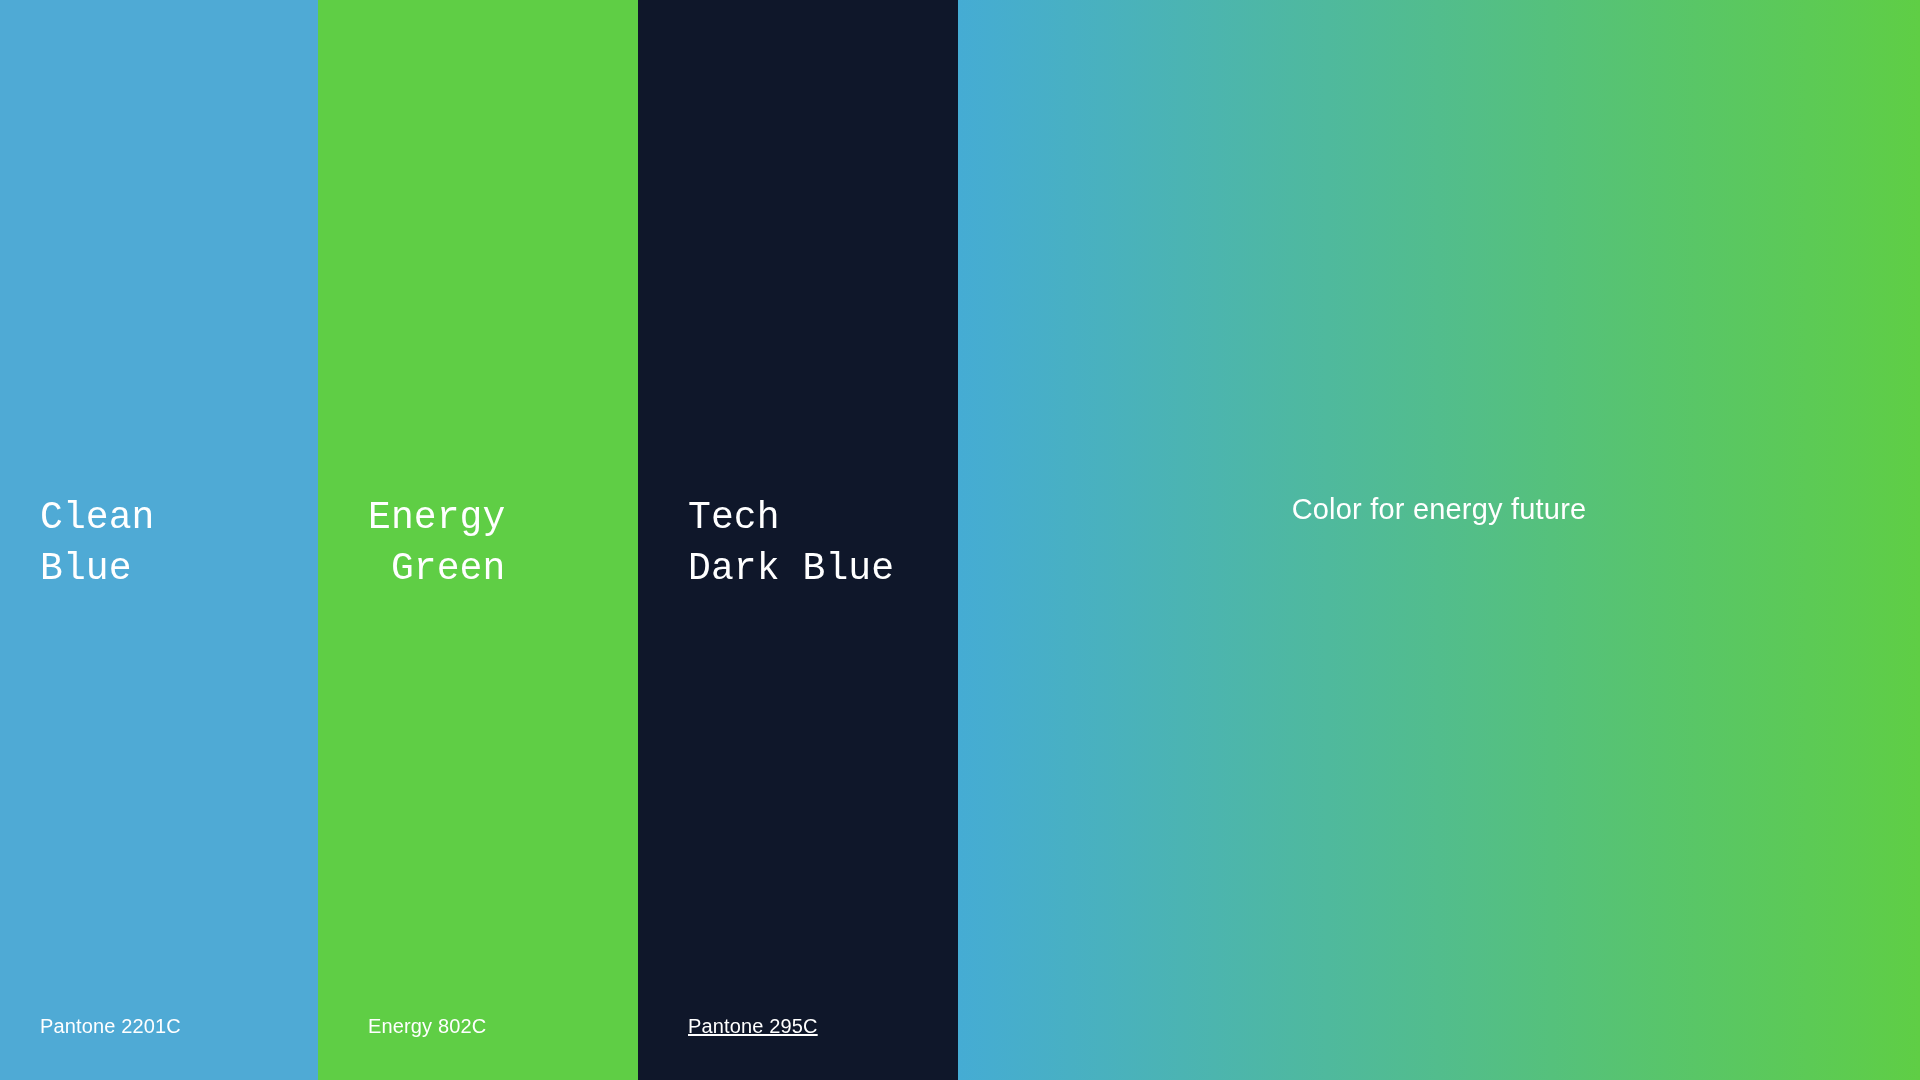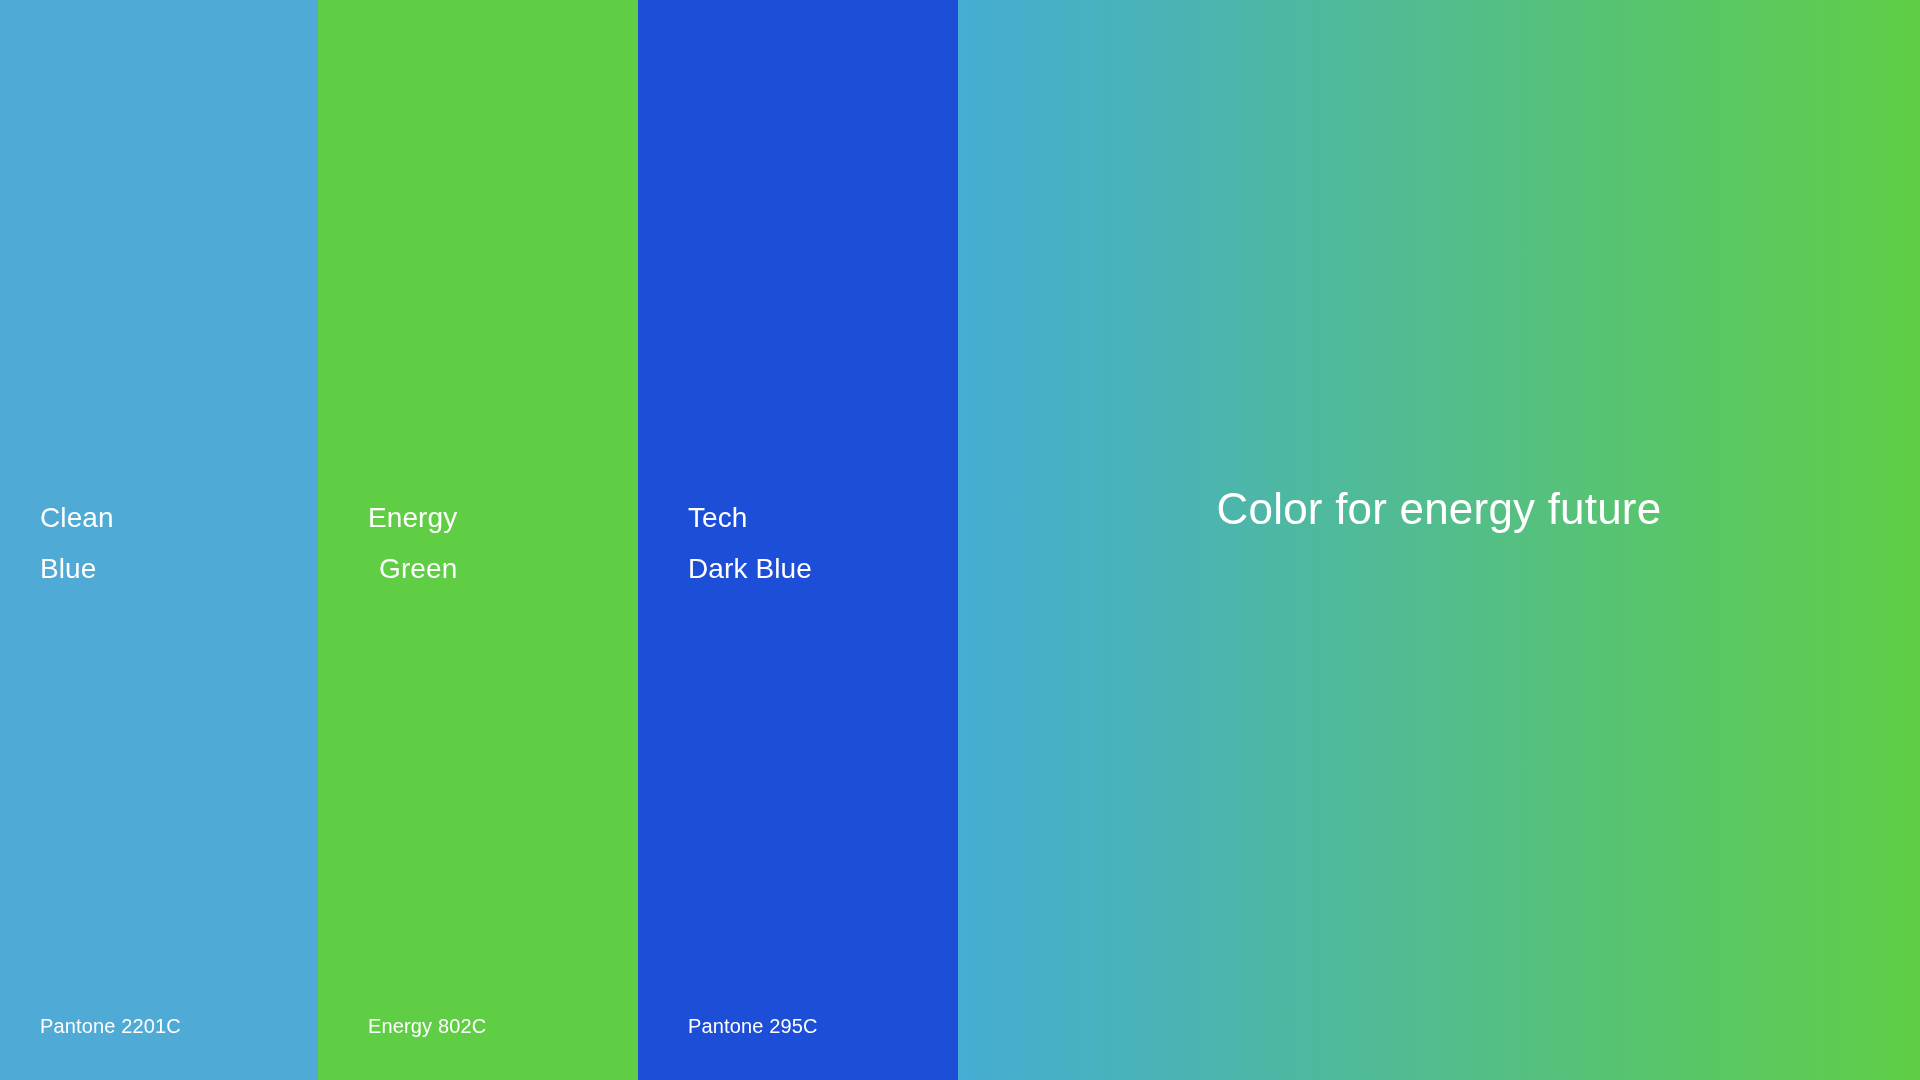--- a/index.html
+++ b/index.html
@@ -32,26 +32,27 @@
   }
 
   .swatch-clean-blue     { width: 318px; }
   .swatch-energy-green   { width: 320px; }
   .swatch-tech-dark-blue { width: 320px; }
 
   .swatch-name {
     position: absolute;
     left: 50px;
     top: 492px;
-    font-size: 28px;
+    font-size: 38px;
     line-height: 51px;
     font-weight: 400;
     letter-spacing: 0.1px;
     color: #ffffff;
     white-space: pre-line;
+    font-family: Liberation Mono, monospace;
   }
 
   .swatch-clean-blue .swatch-name { left: 40px; }
 
   .swatch-pantone {
     position: absolute;
     left: 50px;
     top: 1013px;
     font-size: 20px;
     line-height: 26px;
@@ -70,21 +71,21 @@
     height: 100%;
     display: flex;
     align-items: center;
     justify-content: center;
     overflow: hidden;
   }
 
   .gradient-tagline {
     position: relative;
     margin-top: -62px;
-    font-size: 44px;
+    font-size: 29px;
     line-height: 46px;
     font-weight: 400;
     letter-spacing: 0.2px;
     color: #ffffff;
     white-space: nowrap;
     text-align: left;
   }
 </style>
 </head>
 <body>
@@ -96,23 +97,23 @@
 Blue</div>
     <div class="swatch-pantone" style="color: rgb(255, 255, 255);">Pantone 2201C</div>
   </div>
 
   <div class="swatch swatch-energy-green" style="background-color: rgb(95, 206, 69);">
     <div class="swatch-name" style="color: rgb(255, 255, 255); text-align: right;">Energy
 Green</div>
     <div class="swatch-pantone" style="color: rgb(255, 255, 255);">Energy 802C</div>
   </div>
 
-  <div class="swatch swatch-tech-dark-blue" style="background-color: #1d4ed8;">
+  <div class="swatch swatch-tech-dark-blue" style="background-color: #0f172a;">
     <div class="swatch-name" style="color: rgb(255, 255, 255);">Tech
 Dark Blue</div>
-    <div class="swatch-pantone" style="color: rgb(255, 255, 255);">Pantone 295C</div>
+    <div class="swatch-pantone" style="color: rgb(255, 255, 255); text-decoration: underline;">Pantone 295C</div>
   </div>
 
   <div class="gradient-panel" style="background: linear-gradient(to right, rgb(69, 172, 212) 0%, rgb(95, 206, 69) 100%);">
     <div class="gradient-tagline" style="color: rgb(255, 255, 255);">Color for energy future</div>
   </div>
 
 </div>
 
 </body></html>

